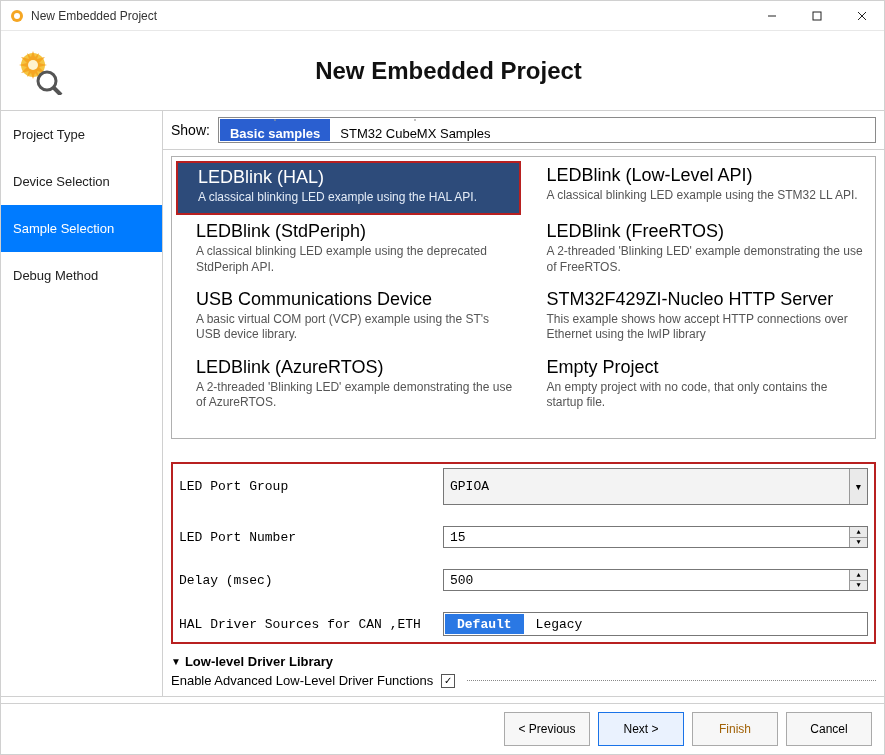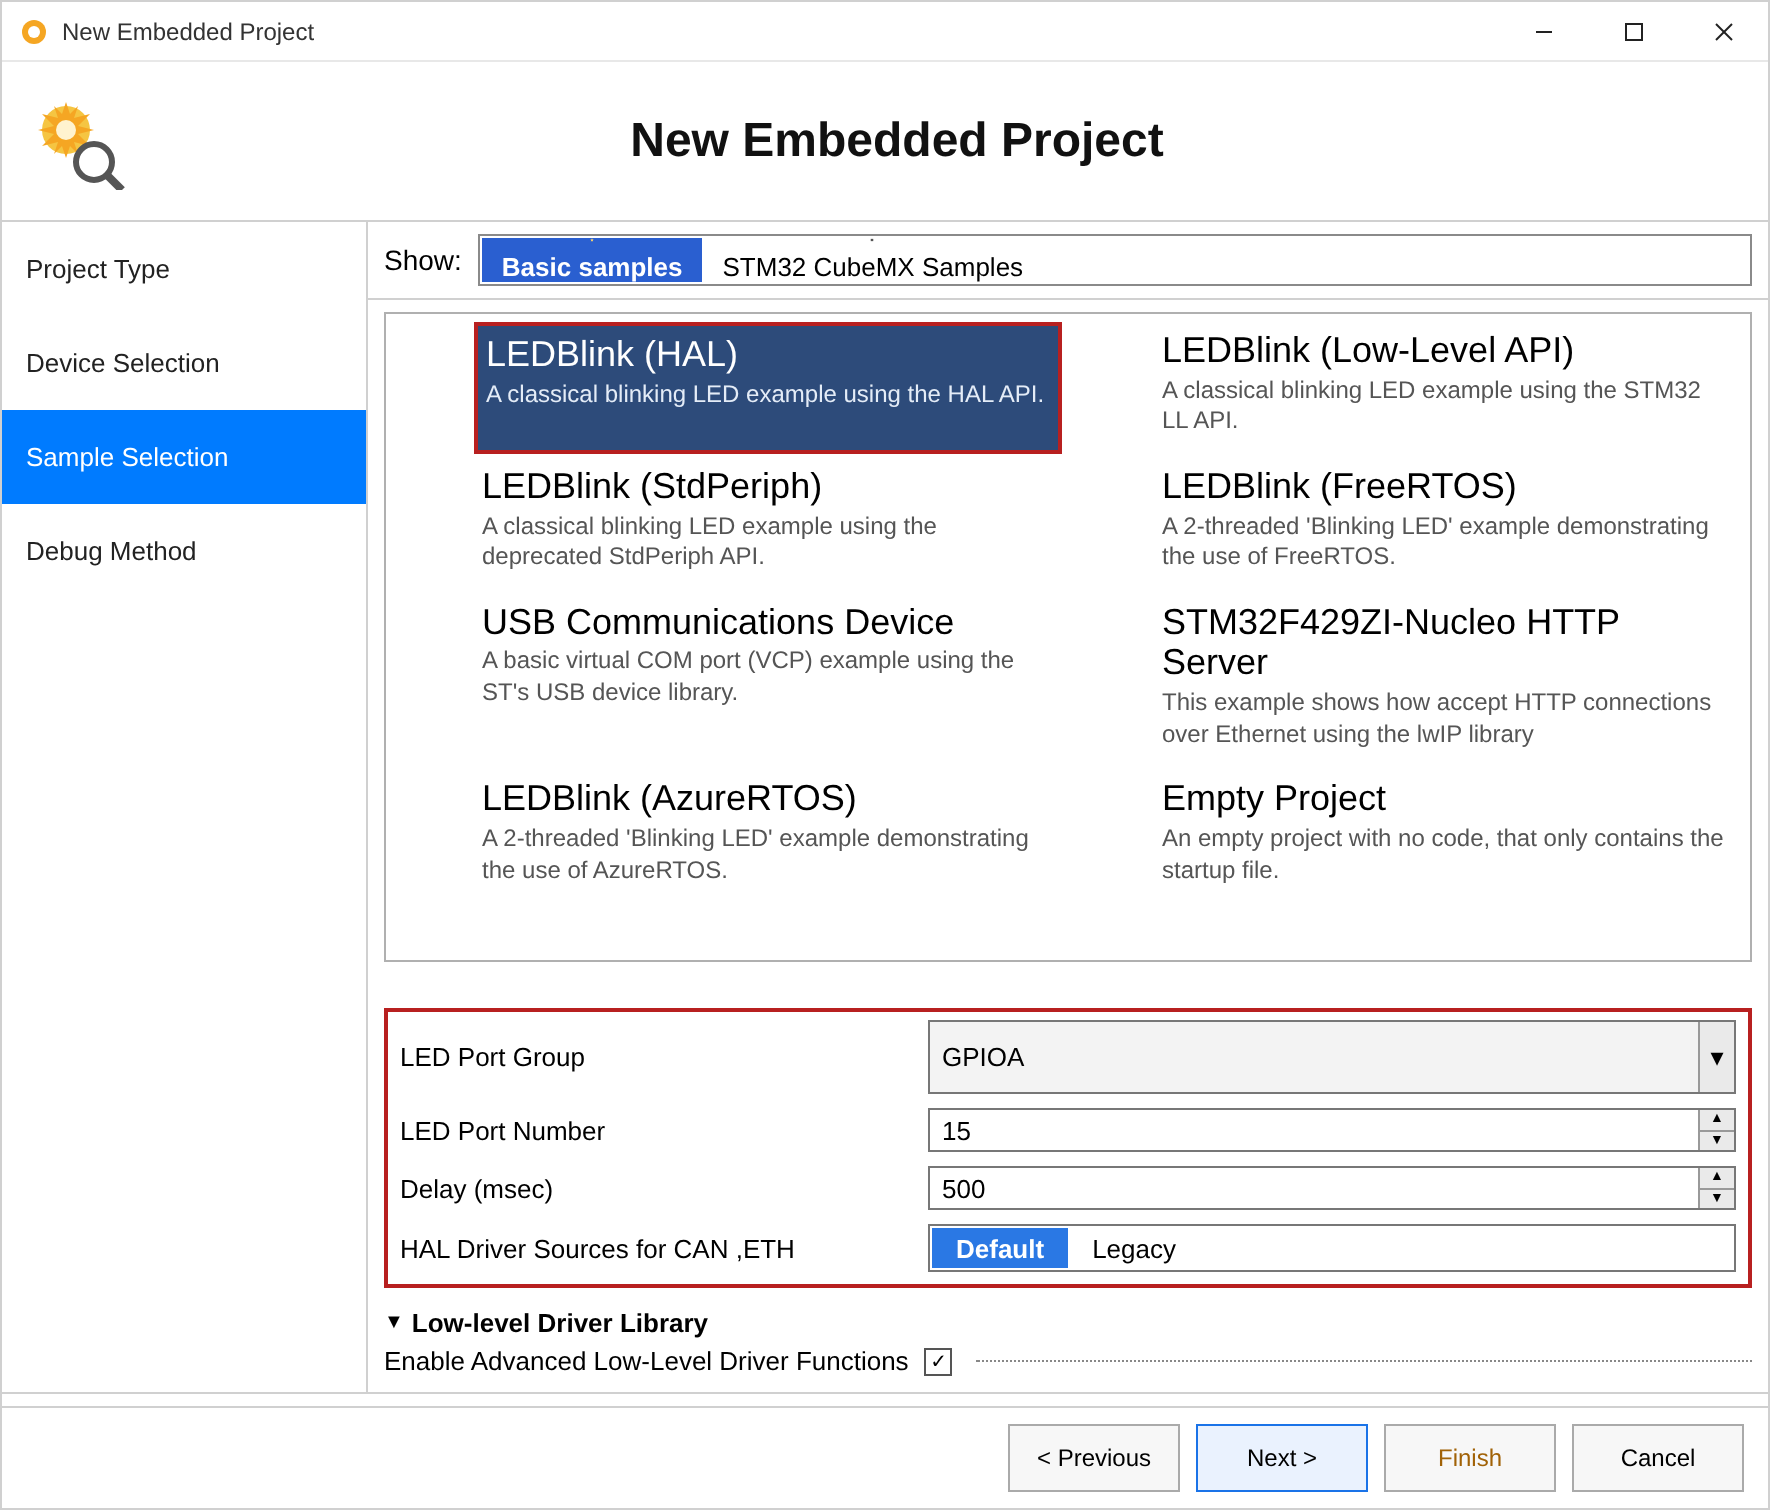--- a/index.html
+++ b/index.html
@@ -39,21 +39,21 @@
     font-weight: 700;
     color: #111;
     padding-right: 60px;
   }
   .body {
     flex: 1;
     display: flex;
     overflow: hidden;
   }
   .sidebar {
-    width: 183px;
+    width: 162px;
     border-right: 1px solid #d0d0d0;
     background: #fff;
   }
   .sidebar-item {
     padding: 16px 12px;
     font-size: 13px;
     color: #222;
     cursor: pointer;
   }
   .sidebar-item.active {
@@ -104,41 +104,41 @@
     flex: 1;
     padding: 4px;
     display: grid;
     grid-template-columns: 1fr 1fr;
     grid-auto-rows: min-content;
     gap: 2px 6px;
     align-content: start;
     overflow:auto;
   }
   .sample {
-    padding: 4px 6px 8px 4px;
+    padding: 4px 6px 8px 20px;
     cursor: pointer;
-    margin-left: 40px;
   }
   .sample.selected {
     background: #2d4b7a;
     color: #fff;
     border: 2px solid #b82020;
   }
   .sample-title { font-size: 18px; font-weight: 400; line-height:1.15;}
   .sample.selected .sample-title { color: #fff; }
   .sample-desc { font-size: 12px; color: #555; margin-top: 2px; line-height:1.3;}
   .sample.selected .sample-desc { color: #e4ecf7; }
   .form-area {
     margin: 17px 8px 10px 8px;
     border: 2px solid #b82020;
     padding: 4px 6px 6px 6px;
     display: grid;
     grid-template-columns: 264px 1fr;
-    row-gap: 7px;
-    align-items: center;
+    row-gap: 21px;
+    align-items: center;
+    font-family: Liberation Mono, monospace;
   }
   .form-label { font-size: 13px; }
   .combo {
     display: flex;
     border: 1px solid #777;
     height: 37px;
     background: #f3f3f3;
   }
   .combo-text { flex:1; padding: 2px 6px; font-size:13px; display:flex; align-items:center;}
   .combo-btn { width:18px; display:flex; align-items:center; justify-content:center; border-left:1px solid #999; background:#eaeaea;}

